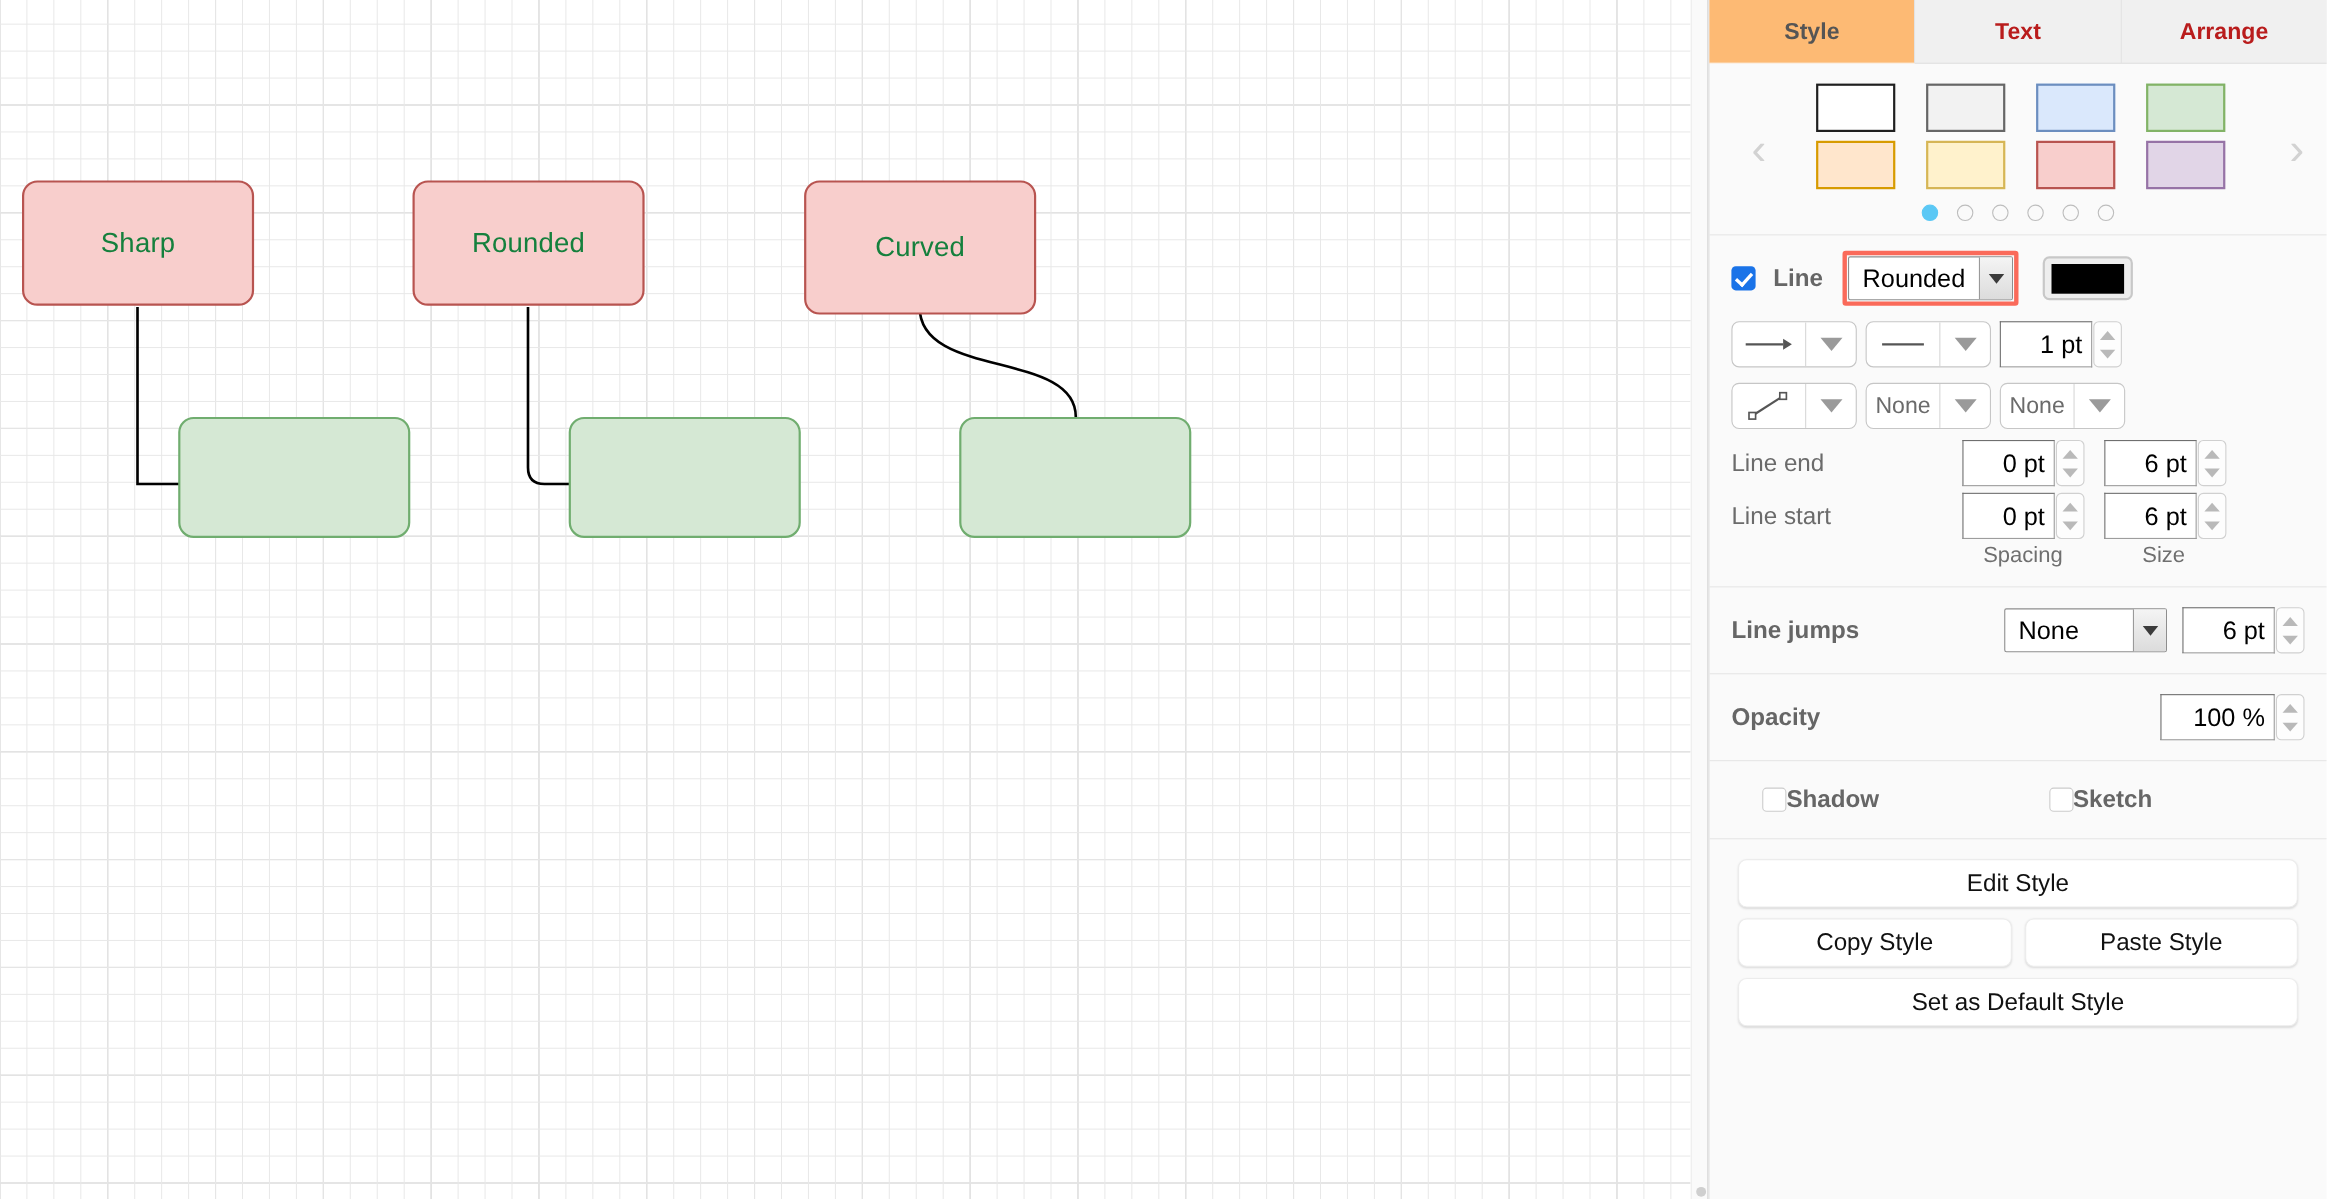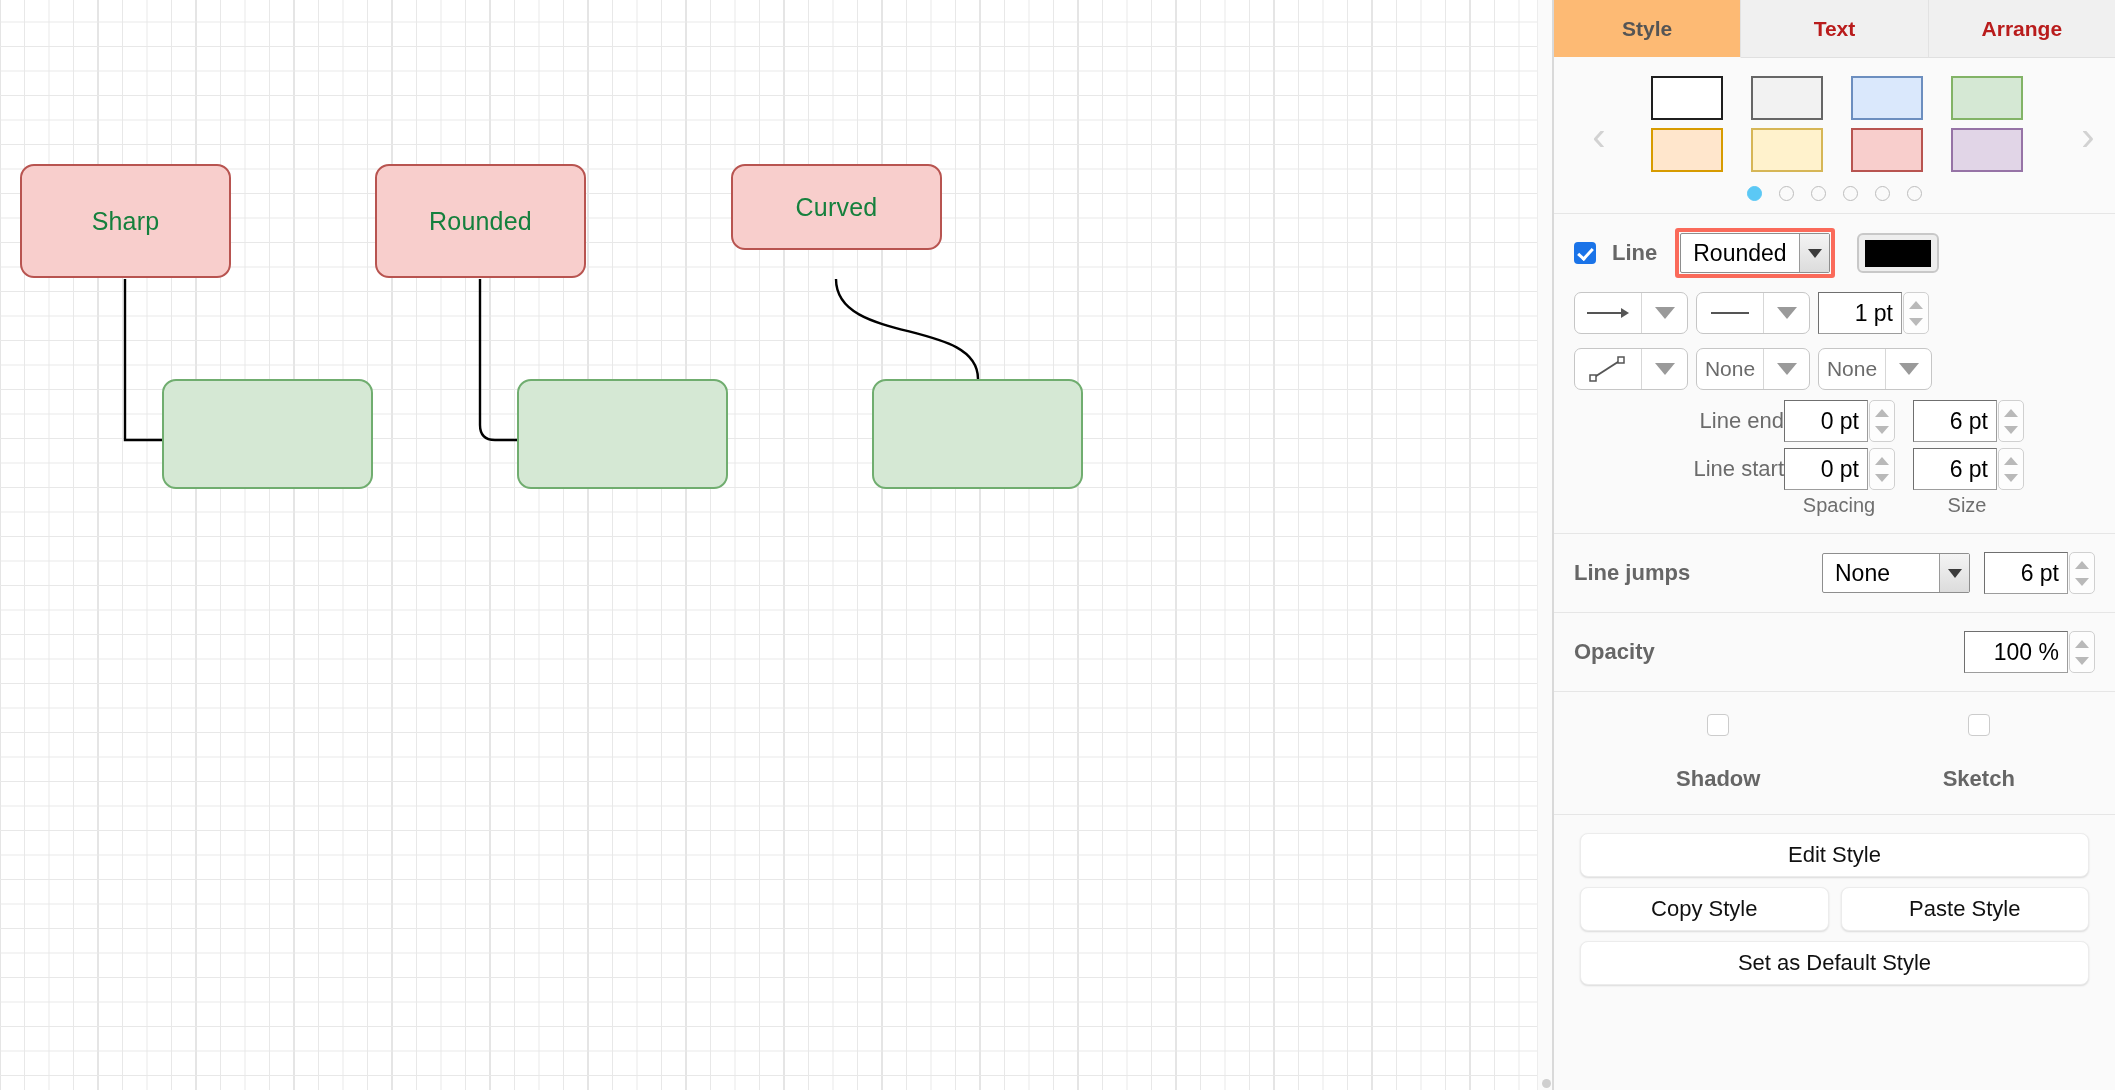--- a/index.html
+++ b/index.html
@@ -170,31 +170,31 @@
     padding-right: 8px; font-size: 23px; color: #000;
   }
   .numfield .spin {
     width: 26px; margin-left: 1px;
     border: 1px solid #d0d0d0; border-radius: 5px; background: #fdfdfd;
     display: flex; flex-direction: column; align-items: center; justify-content: space-around; padding: 3px 0;
   }
   .sp-up { width:0;height:0;border-left:7px solid transparent;border-right:7px solid transparent;border-bottom:8px solid #b9b9b9; }
   .sp-dn { width:0;height:0;border-left:7px solid transparent;border-right:7px solid transparent;border-top:8px solid #b9b9b9; }
 
-  .le-row { display: flex; align-items: center; padding: 0 20px; margin-top: 10px; text-align: right; }
+  .le-row { display: flex; align-items: center; padding: 0 20px; margin-top: 10px; }
   .le-row .lbl { width: 210px; }
   .le-row .numfield + .numfield { margin-left: 18px; }
   .cap-row { display: flex; padding: 0 20px; margin-top: 4px; }
   .cap-row .cap { font-size: 20px; color: #6f6f6f; text-align: center; }
 
   #jump-sec, #op-sec { display: flex; align-items: center; padding: 18px 20px; justify-content: center; }
   #jump-sec .lbl-bold, #op-sec .lbl-bold { flex: 1; }
 
   #toggle-sec { display: flex; padding: 22px 20px; }
-  .tg { display: flex; align-items: center; gap: 30px; width: 50%; padding-left: 28px; flex-direction: column; }
+  .tg { display: flex; align-items: center; gap: 0; width: 50%; padding-left: 28px; }
 
   #btn-sec { padding: 18px 26px 20px; display: flex; flex-direction: column; gap: 10px; }
   .btn {
     height: 44px; background: #ffffff; border: 1px solid #ececec;
     border-radius: 8px; box-shadow: 0 1px 2px rgba(0,0,0,.13);
     display: flex; align-items: center; justify-content: center;
     font-size: 22px; color: #111;
   }
   .btn-pair { display: flex; gap: 12px; }
   .btn-pair .btn { flex: 1; }
@@ -215,21 +215,21 @@
 
       <path d="M 836 279 C 836 345 978 318 978 379" fill="none" stroke="#000000" stroke-width="2.4"></path>
     </svg>
 
     <div class="node red" style="left:20px;  top:164px;  width:211px; height:114px;">
         <span>Sharp</span>
       </div>
     <div class="node red" style="left:375px; top:164px;  width:211px; height:114px;">
         <span>Rounded</span>
       </div>
-    <div class="node red" style="left:731px; top:164px;  width:211px; height:86px;">
+    <div class="node red" style="left:731px; top:164px;  width:211px; height:122px;">
         <span>Curved</span>
       </div>
     <div class="node green" style="left:162px; top:379px;  width:211px; height:110px;">
         <span></span>
       </div>
     <div class="node green" style="left:517px; top:379px;  width:211px; height:110px;">
         <span></span>
       </div>
     <div class="node green" style="left:872px; top:379px;  width:211px; height:110px;">
         <span></span>

